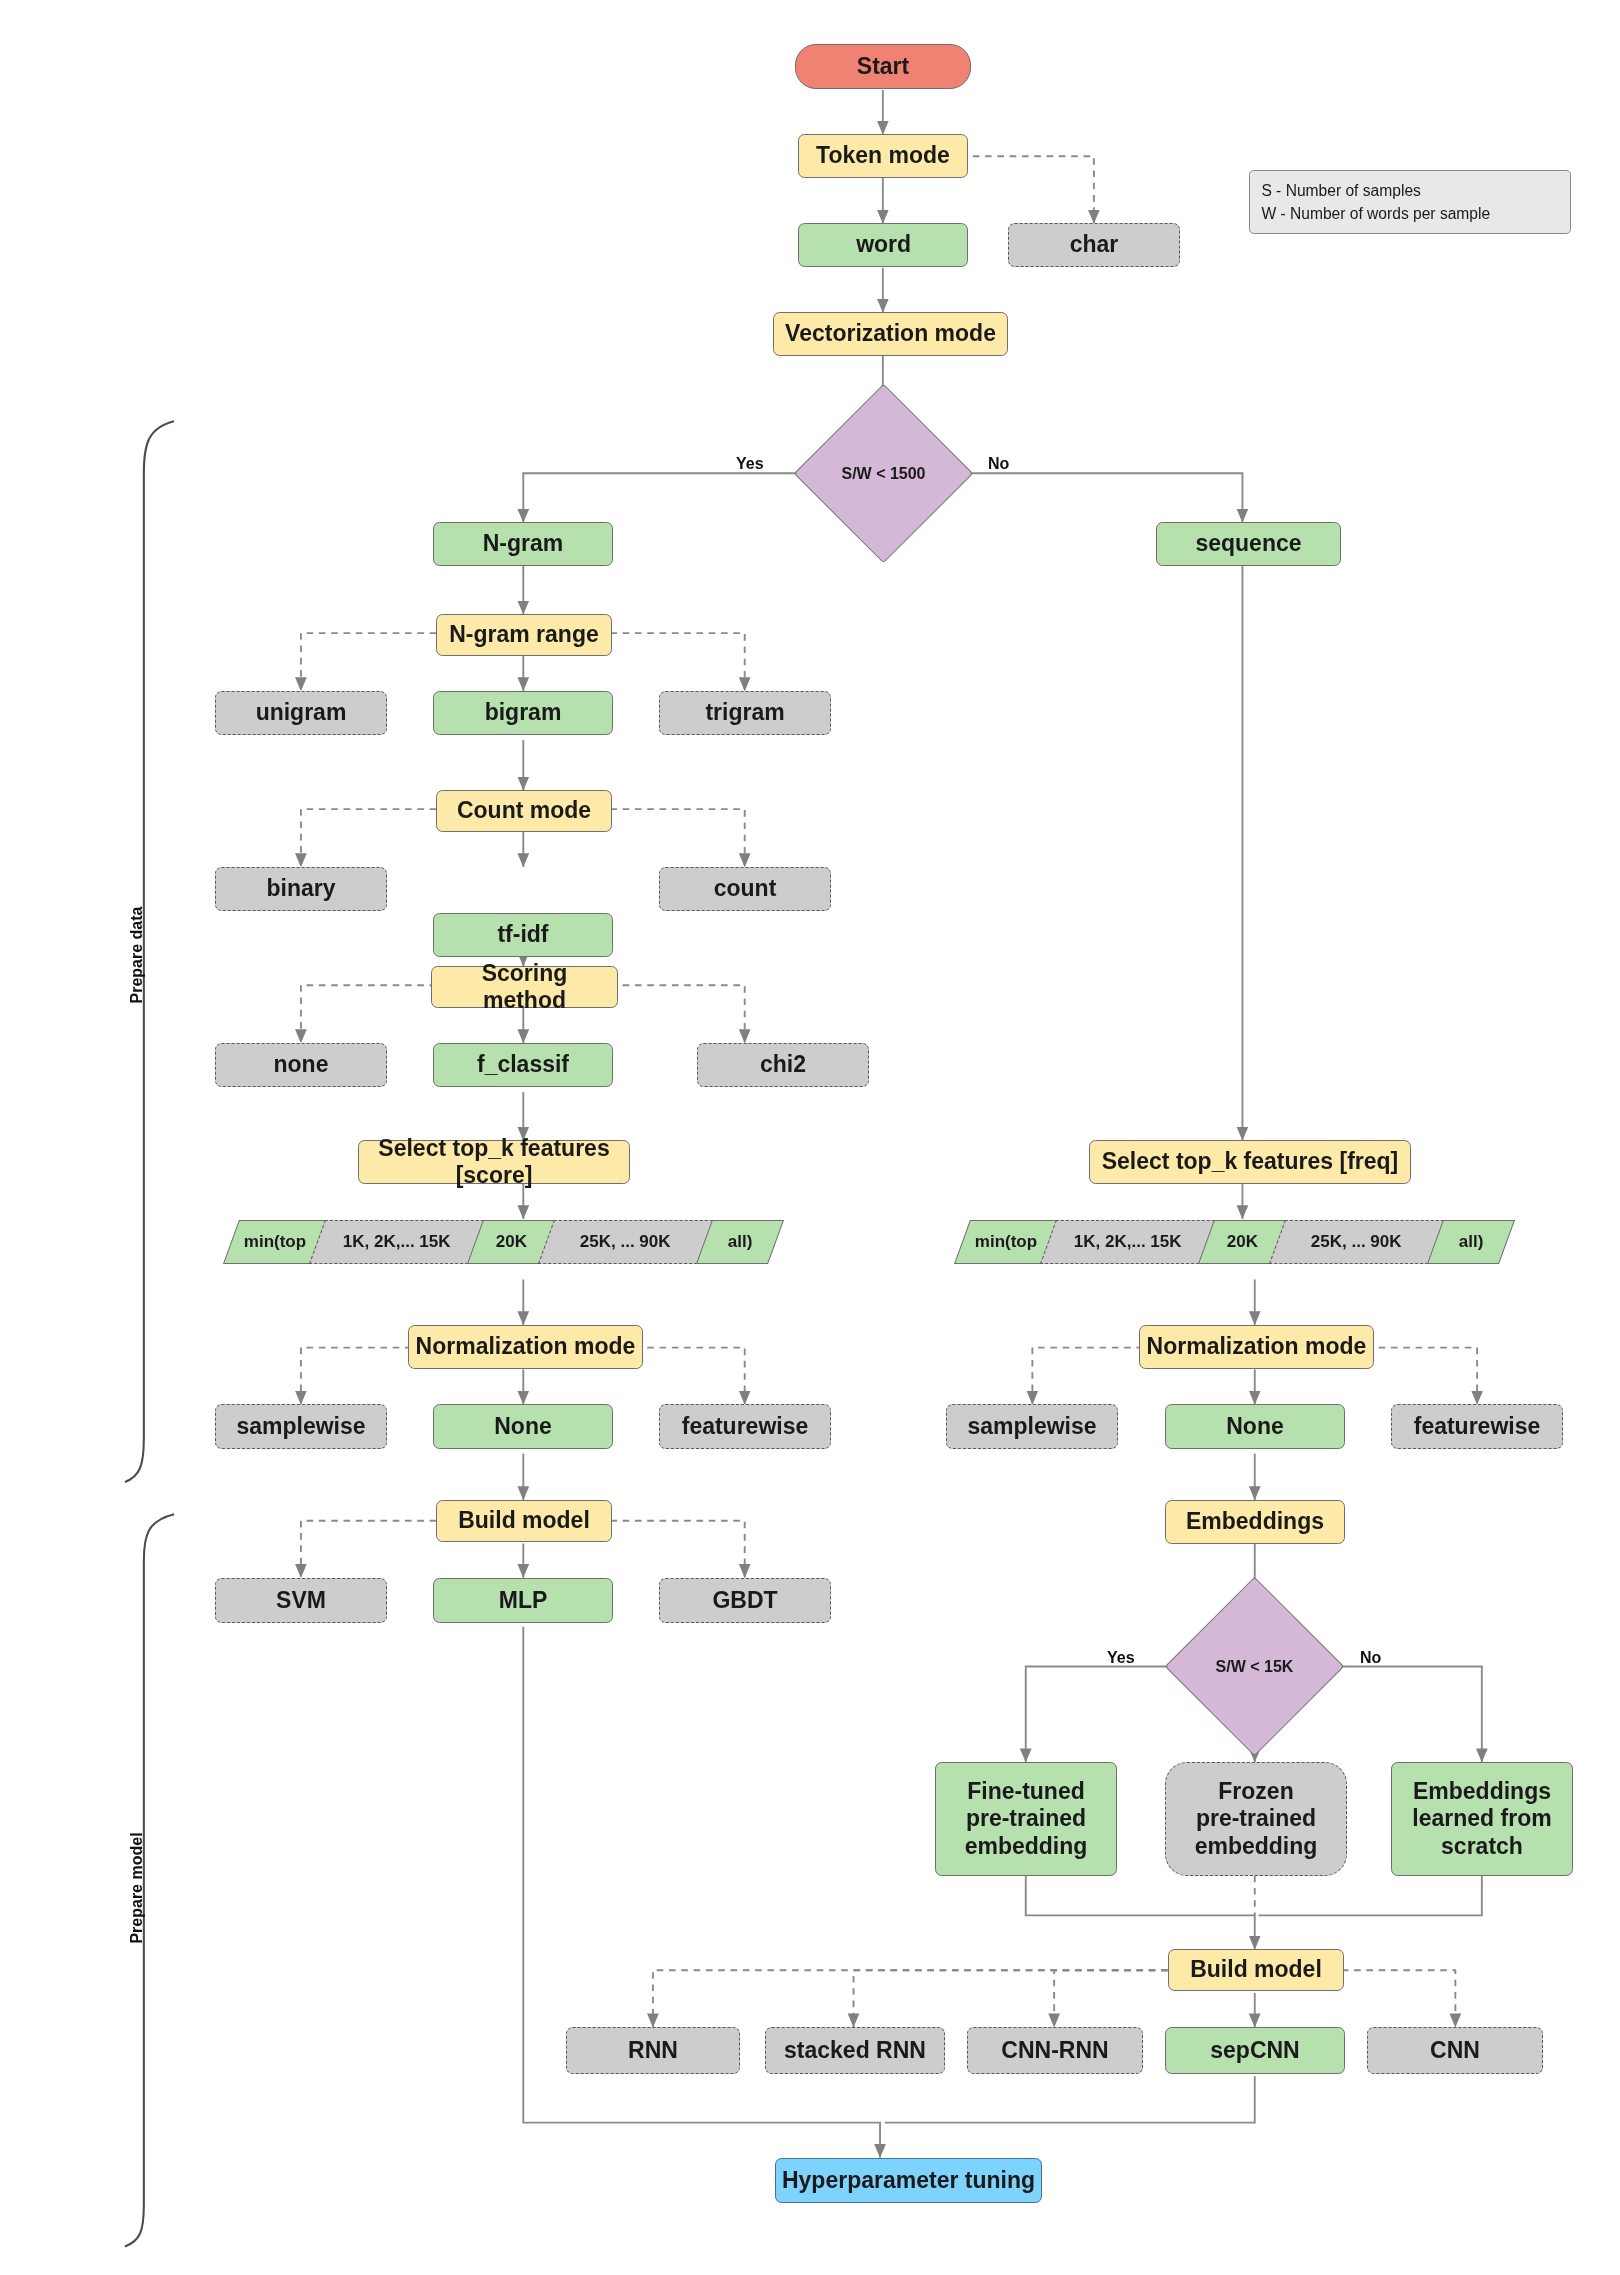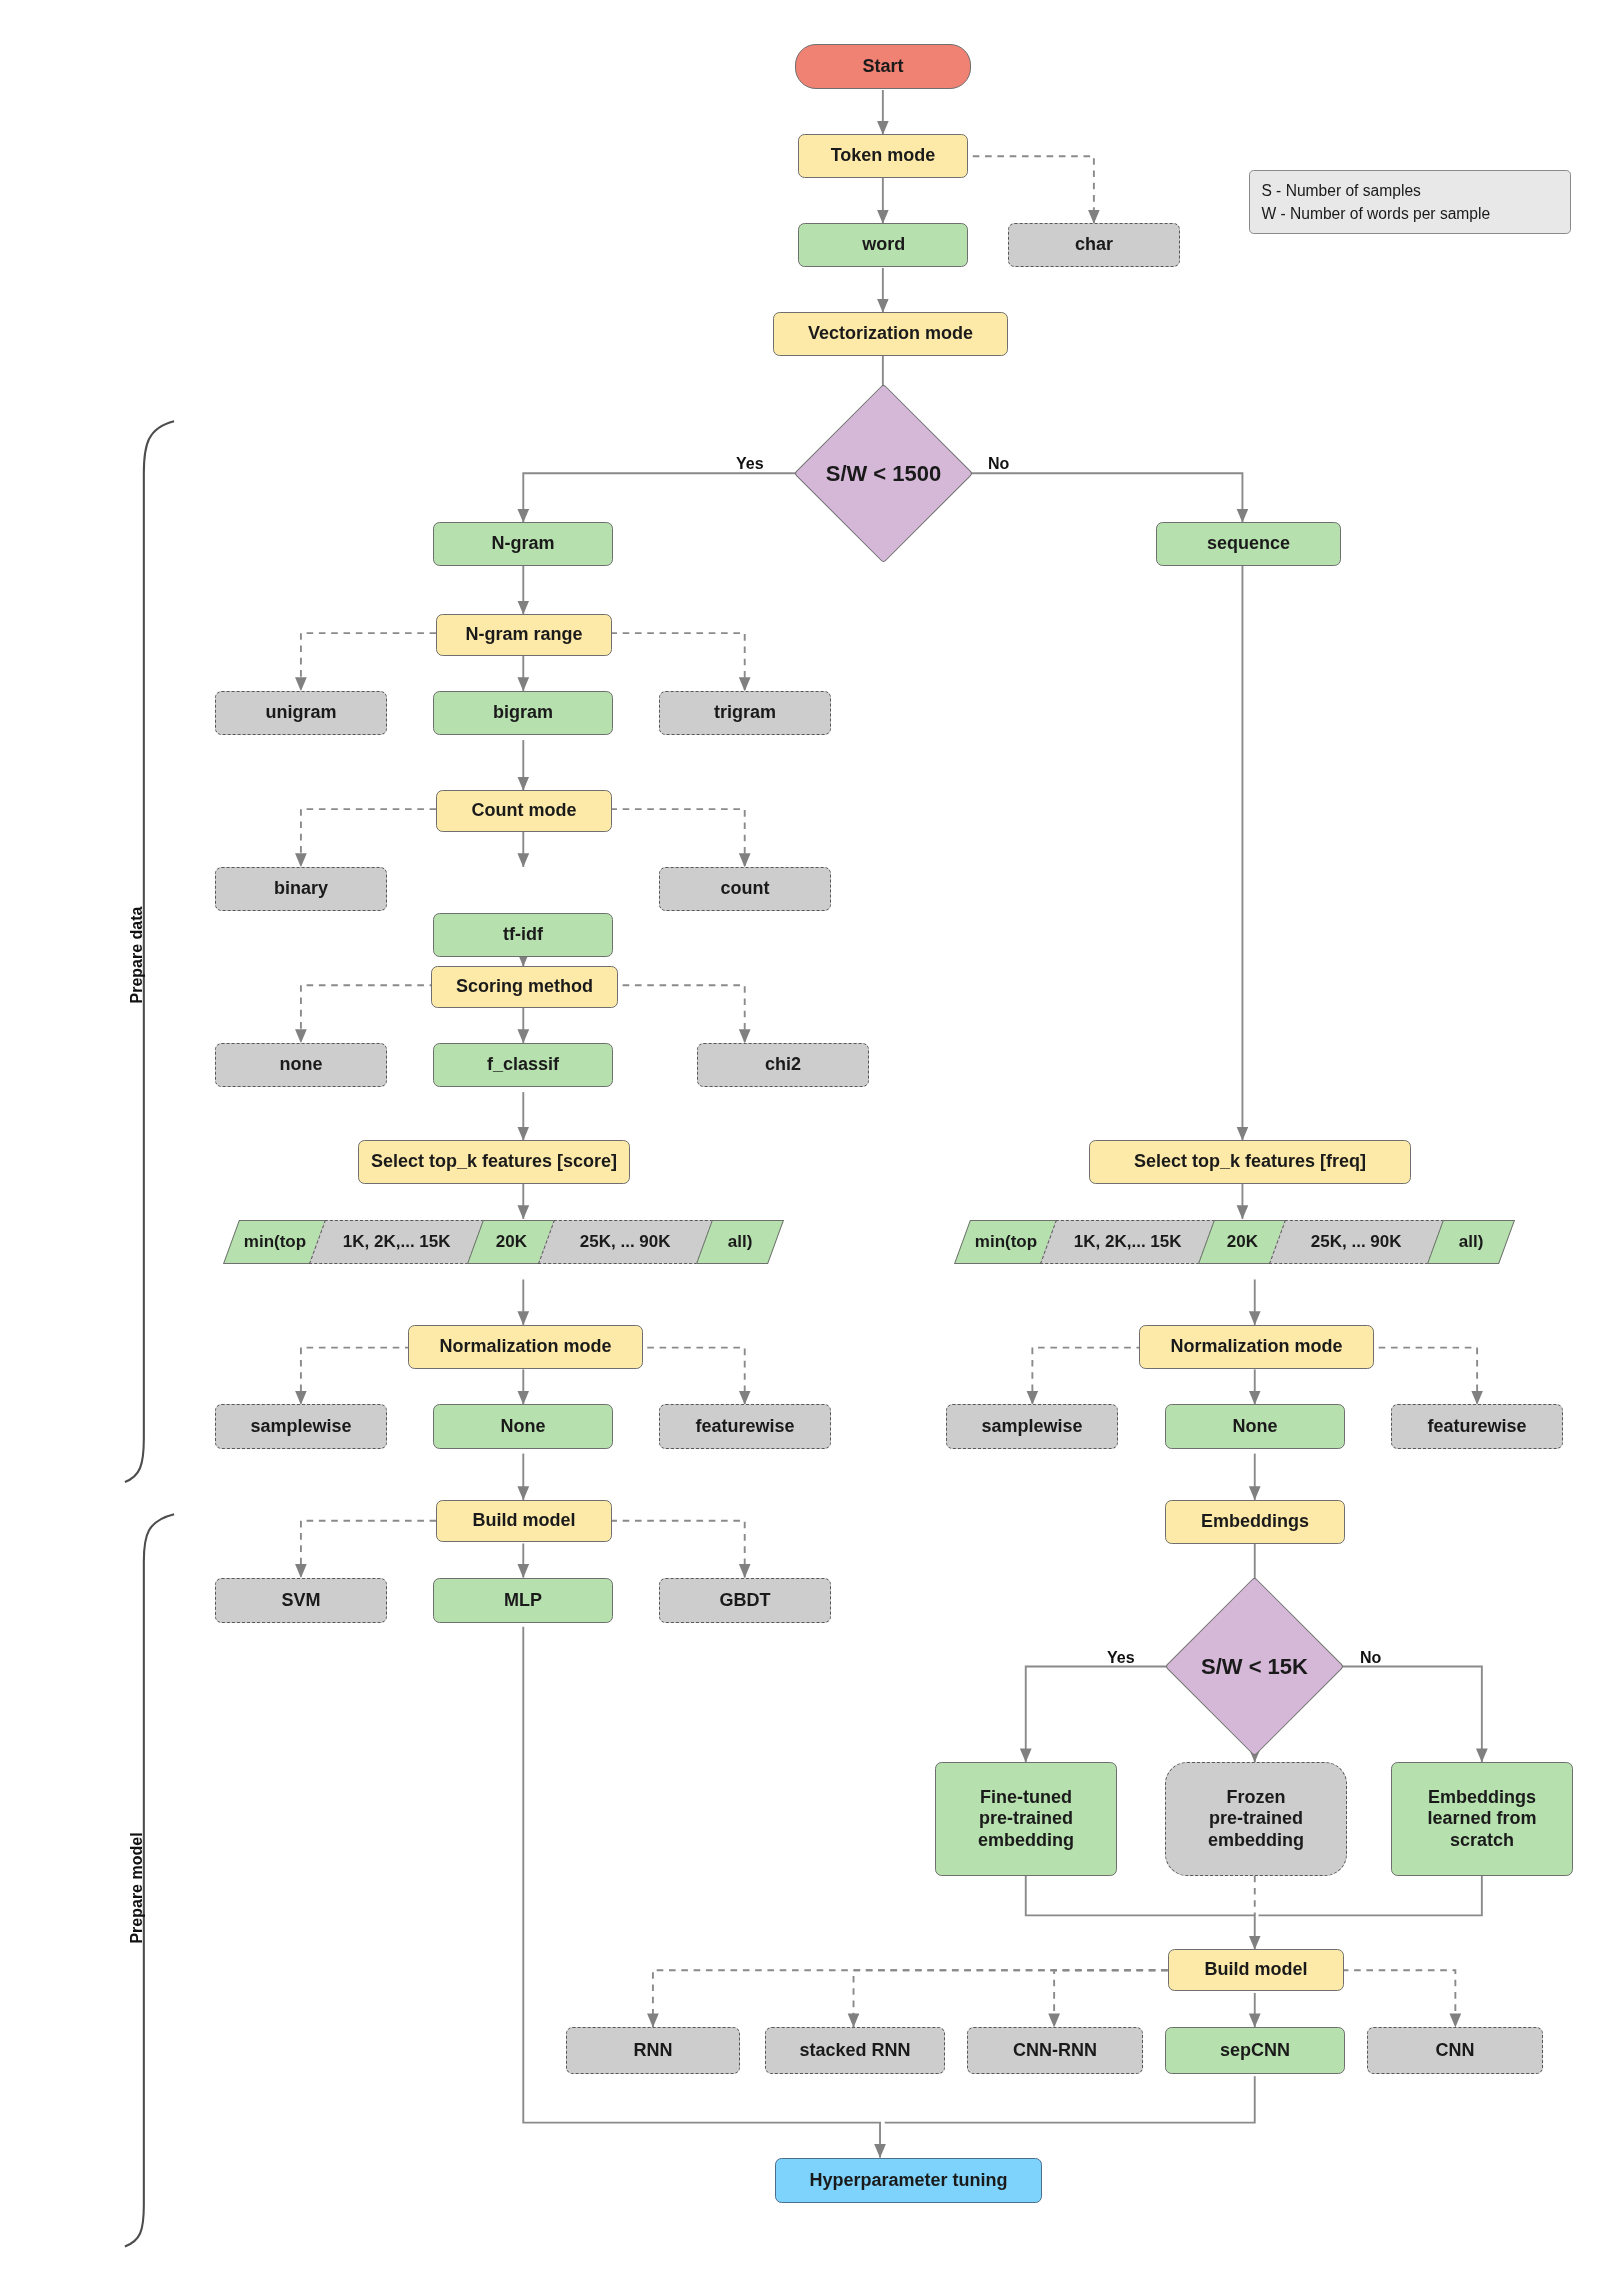--- a/index.html
+++ b/index.html
@@ -11,21 +11,21 @@
     height: 2276px;
     background: #ffffff;
     overflow: hidden;
   }
   .node {
     position: absolute;
     display: flex;
     align-items: center;
     justify-content: center;
     text-align: center;
-    font-size: 18px;
+    font-size: 23px;
     font-weight: bold;
     color: #1a1a1a;
     border-radius: 6.6px;
     line-height: 1.18;
     padding: 1.9px 5.7px;
     white-space: pre-line;
   }
   .n-start {
     background:#f08273;
     border:1.5px solid #6f6f6f;
@@ -38,21 +38,21 @@
   .diamond-wrap { position:absolute; }
   .diamond {
     position:absolute; left:0; top:0; width:100%; height:100%;
     background:#d5b8d8; border:1.5px solid #6f6f6f;
     transform: rotate(45deg);
     border-radius:3.8px;
   }
   .diamond-label {
     position:absolute; left:0; top:0; width:100%; height:100%;
     display:flex; align-items:center; justify-content:center;
-    font-size:22px; font-weight:bold; color:#1a1a1a;
+    font-size:16px; font-weight:bold; color:#1a1a1a;
   }
   .legend {
     position:absolute;
     background:#e8e8e8;
     border:1.3px solid #8a8a8a;
     border-radius:4.7px;
     font-size:15.6px;
     color:#1a1a1a;
     padding:7.6px 11.4px;
     line-height:1.5;

